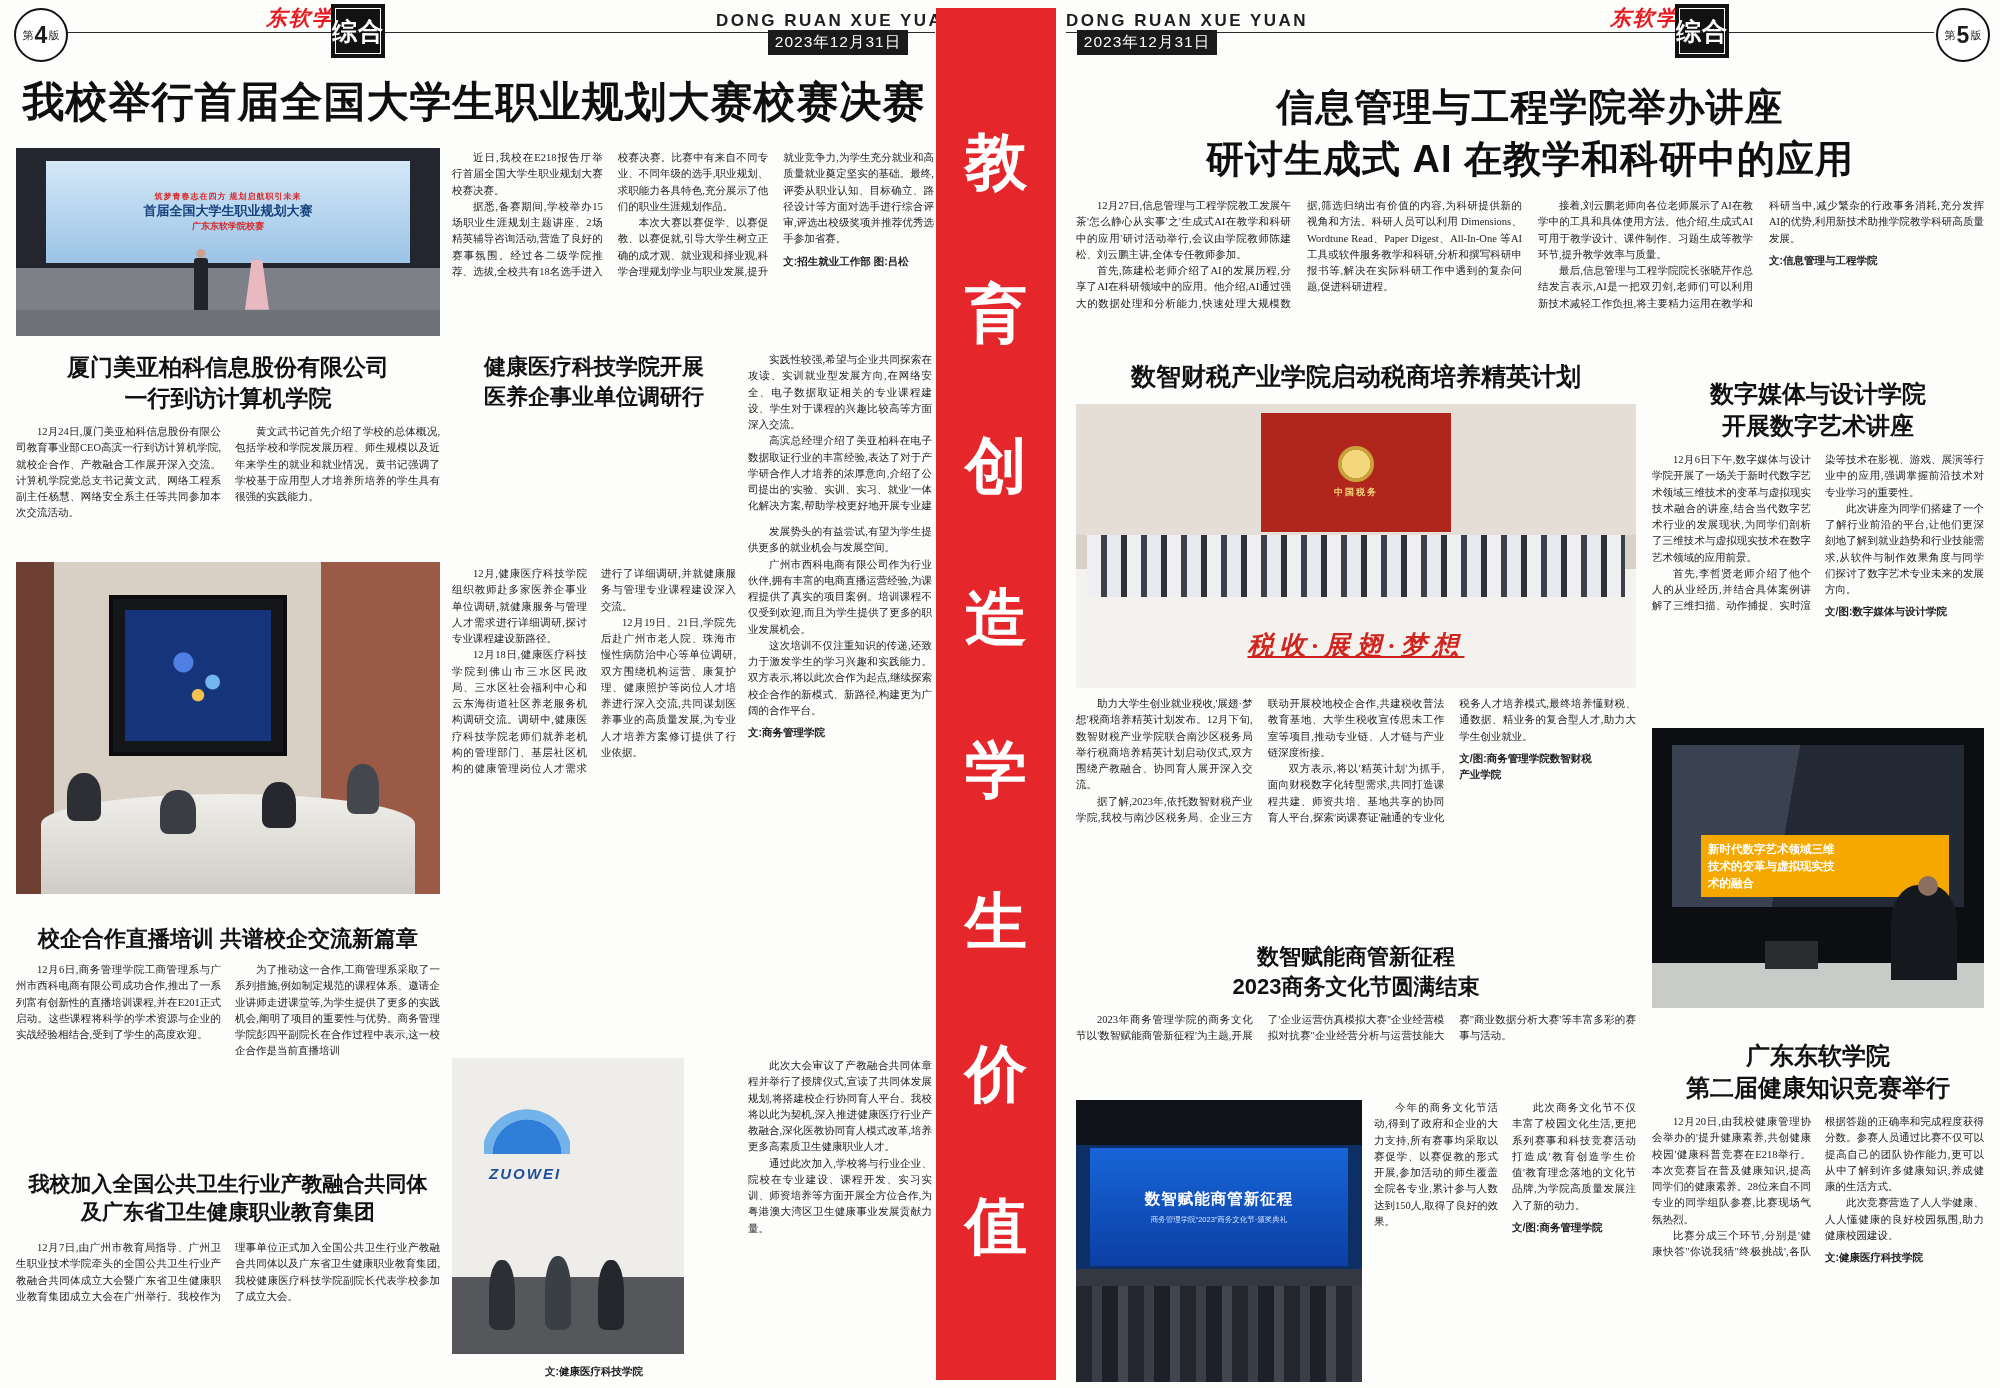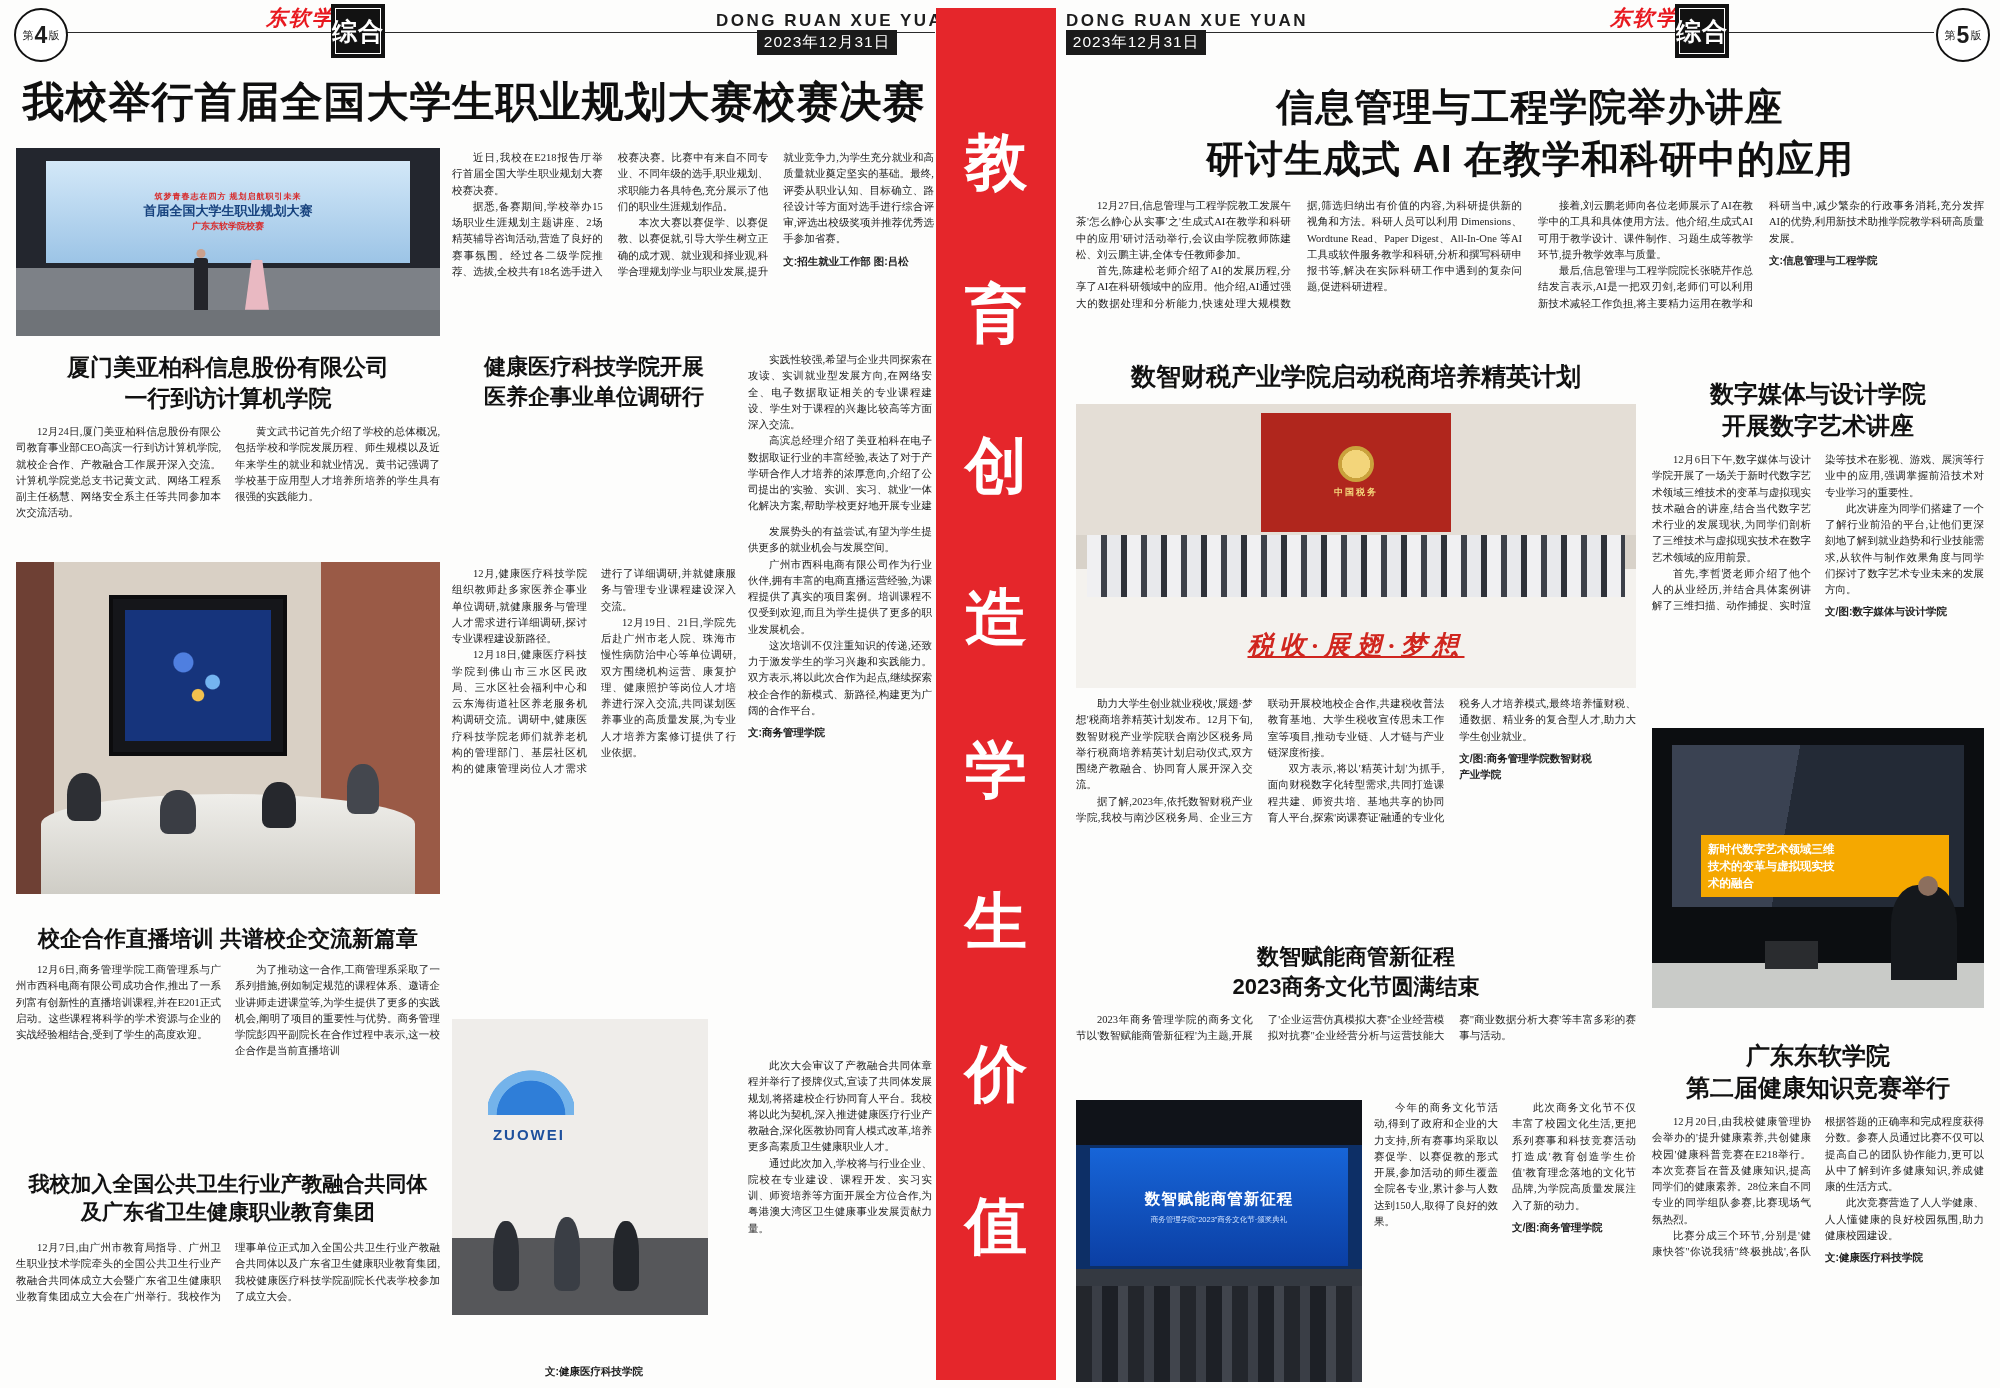--- a/index.html
+++ b/index.html
@@ -11,21 +11,21 @@
   
   .pgcircle{width:50px;height:50px;border:2.5px solid #111;border-radius:50%;
             display:flex;align-items:center;justify-content:center;background:#fff;z-index:3;}
   .pgcircle .sm{font-size:11px;} .pgcircle .num{font-size:23px;font-weight:bold;margin:0 1px;}
   .rule{border-top:1.6px solid #2b2b2b;height:0;z-index:1;}
   .script{font-style:italic;font-weight:bold;font-size:21px;color:#e8191f;z-index:2;letter-spacing:2px;}
   .secbox{width:54px;height:54px;background:#121212;color:#fff;display:flex;align-items:center;justify-content:center;
           font-size:25px;font-weight:bold;z-index:4;box-shadow:inset 0 0 0 4px #121212,inset 0 0 0 5px #ffffff;letter-spacing:1px;}
   .pinyin{font-weight:bold;font-size:17px;letter-spacing:2.5px;color:#1d1d1d;}
   .datebox{width:140px;height:25px;background:#1b1b1b;color:#fff;display:flex;align-items:center;justify-content:center;
-           font-size:15.5px;letter-spacing:1px;z-index:3;}
+           font-size:15.5px;letter-spacing:1px;z-index:3;margin-left:11px;}
 
   
   .headline{font-weight:900;color:#0f0f0f;text-align:center;}
   .h-main{font-size:42px;letter-spacing:1px;}
   .h-sub{font-size:38px;letter-spacing:1px;}
   .atitle{font-weight:bold;color:#111;text-align:center;line-height:1.35;}
 
   
   .bodytext{font-size:10.5px;line-height:1.55;text-align:justify;overflow:hidden;color:#222;}
   .bodytext p{margin:0;text-indent:2em;}
@@ -204,21 +204,21 @@
     <div>健康医疗科技学院开展</div>
     <div>医养企事业单位调研行</div>
   </div>
   <div class="abs bodytext cols2" style="left:452px;top:566px;width:284px;height:486px;">
     <div>
         <p>12月,健康医疗科技学院组织教师赴多家医养企事业单位调研,就健康服务与管理人才需求进行详细调研,探讨专业课程建设新路径。</p>
         <p>12月18日,健康医疗科技学院到佛山市三水区民政局、三水区社会福利中心和云东海街道社区养老服务机构调研交流。调研中,健康医疗科技学院老师们就养老机构的管理部门、基层社区机构的健康管理岗位人才需求进行了详细调研,并就健康服务与管理专业课程建设深入交流。</p>
         <p>12月19日、21日,学院先后赴广州市老人院、珠海市慢性病防治中心等单位调研,双方围绕机构运营、康复护理、健康照护等岗位人才培养进行深入交流,共同谋划医养事业的高质量发展,为专业人才培养方案修订提供了行业依据。</p>
       </div>
   </div>
-  <div class="photo ph-office" style="left:452px;top:1019px;width:256px;height:296px;">
+  <div class="photo ph-office" style="left:452px;top:1058px;width:232px;height:296px;font-style:italic;">
     <div class="logo"></div>
     <div class="brand">ZUOWEI</div>
     <div class="person" style="left:16%;bottom:8%;width:26px;height:70px;background:#2c2f35;"></div>
     <div class="person" style="left:40%;bottom:8%;width:26px;height:74px;background:#3a3e45;"></div>
     <div class="person" style="left:63%;bottom:8%;width:26px;height:70px;background:#23262b;"></div>
   </div>
   <div class="abs byline byline-center" style="left:452px;top:1360px;width:284px;">文:健康医疗科技学院</div>
 
   <div class="abs bodytext" style="left:748px;top:352px;width:184px;height:160px;">
     <div>

